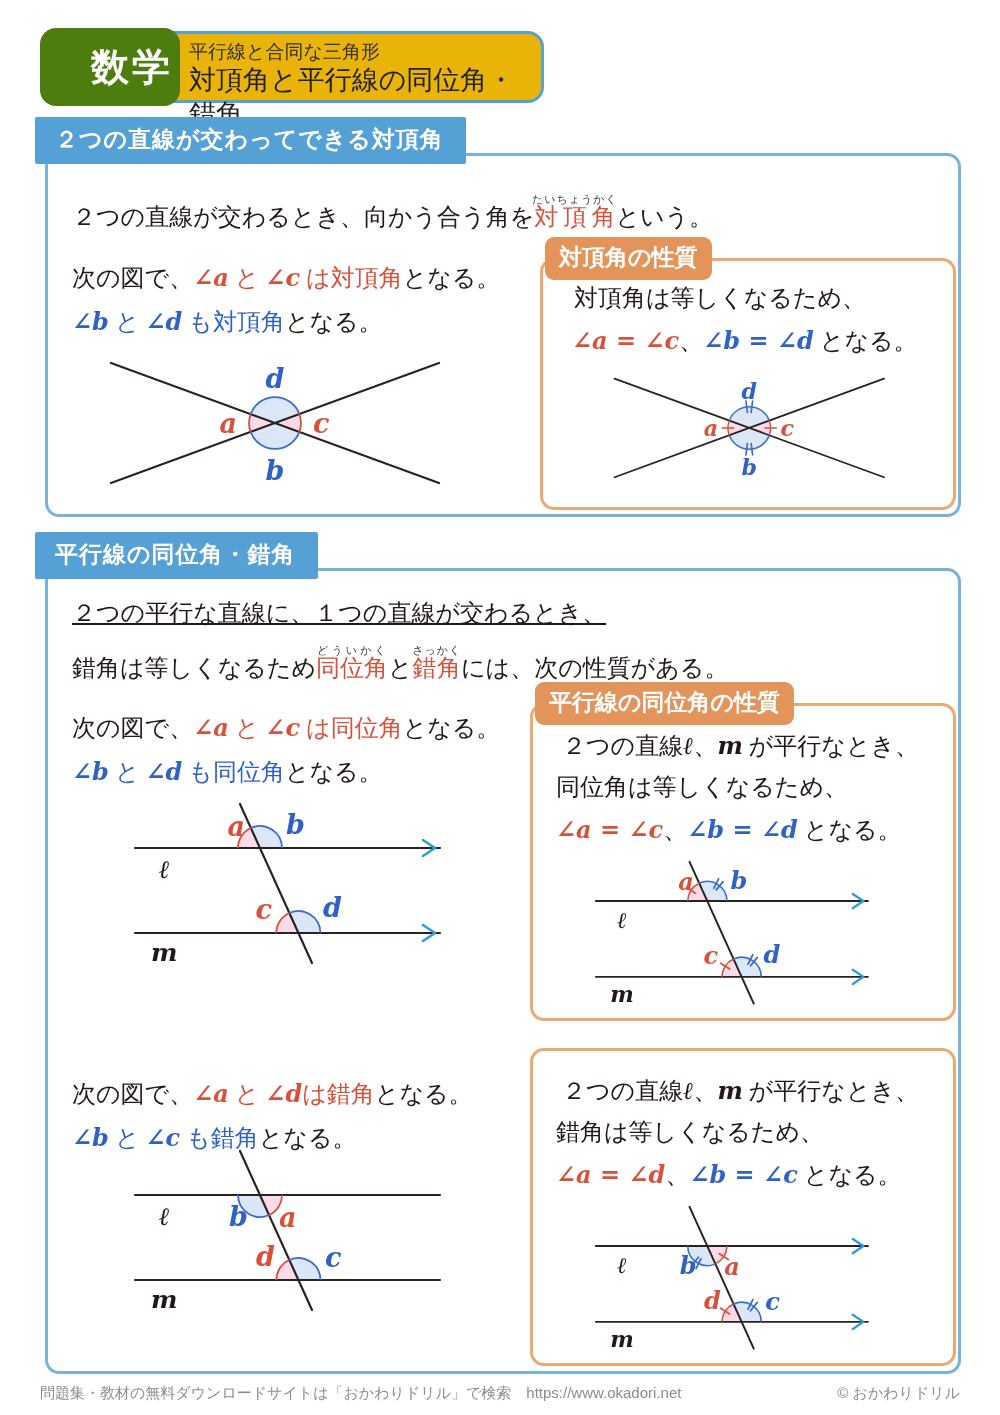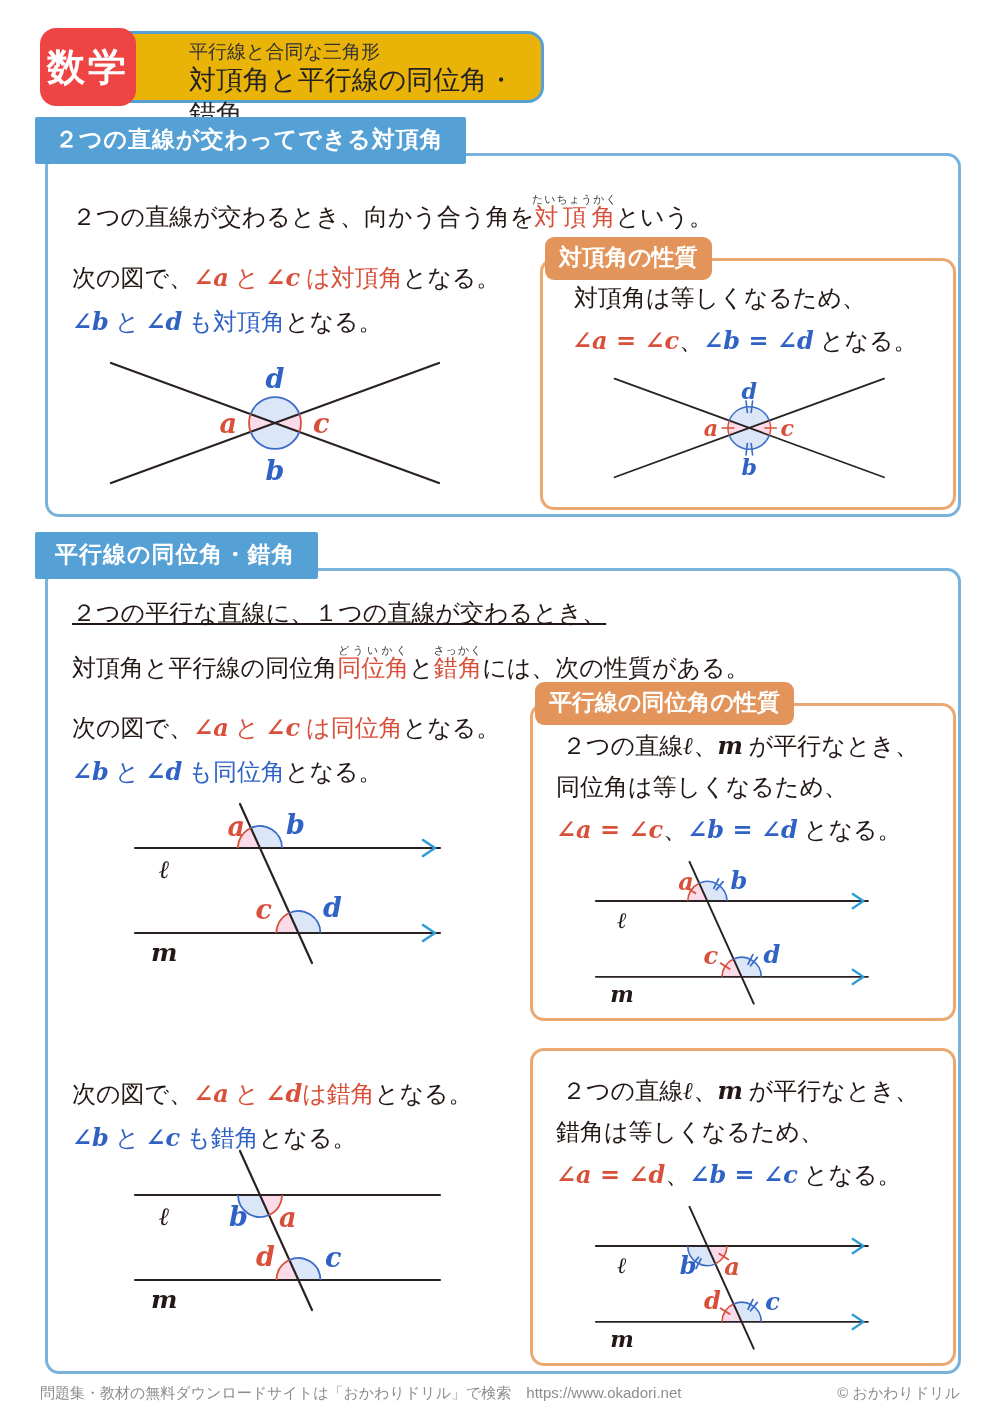--- a/index.html
+++ b/index.html
@@ -2,23 +2,23 @@
 <html><head>
 <meta charset="utf-8">
 <style>
   html,body{margin:0;padding:0;background:#ffffff;}
   .page{position:relative;width:1000px;height:1415px;background:#fff;overflow:hidden;
         font-family:"Liberation Serif","DejaVu Serif",serif;color:#231815;}
   .gothic{font-family:"Liberation Sans","DejaVu Sans",sans-serif;}
   .abs{position:absolute;}
 
   
-  .badge{position:absolute;left:40px;top:28px;width:96px;height:78px;background:#ef4444;
+  .badge{position:absolute;left:40px;top:28px;width:96px;height:78px;background:#4d7c0f;
          border-radius:16px;color:#fff;font-size:38px;font-weight:bold;letter-spacing:3px;
-         display:flex;align-items:center;justify-content:center;z-index:3;}
+         display:flex;align-items:center;justify-content:center;z-index:3;padding-left:44px;}
   .title-box{position:absolute;left:112px;top:31px;width:432px;height:72px;border:3px solid #55A0D5;
          border-radius:16px;background:#eab308;z-index:2;box-sizing:border-box;padding:7px 0 17px 74px;}
   .title-box .subtitle{font-size:19px;color:#333;line-height:1.2;}
   .title-box .title{font-size:27px;color:#222;line-height:1.25;}
 
   
   .sec-tab{position:absolute;background:#55A0D5;color:#fff;border-radius:2px;font-weight:bold;
            font-size:23px;padding:7px 22px 9px 20px;z-index:4;letter-spacing:1px;
            font-family:"Liberation Sans","DejaVu Sans",sans-serif;white-space:nowrap;}
   .sec-box{position:absolute;border:3px solid #79B2DB;border-radius:14px;background:#fff;z-index:1;}
@@ -130,21 +130,21 @@
     <text class="lbl fbl" x="200" y="142" text-anchor="middle">b</text>
   </svg>
 
   <div class="sec-tab" style="left:35px;top:532px;">平行線の同位角・錯角</div>
   <div class="sec-box" style="left:45px;top:568px;width:910px;height:800px;"></div>
 
   <div class="textline" style="left:72px;top:598px;text-decoration:underline;">
     <span class="c-k">２つの平行な直線に、１つの直線が交わるとき、</span>
   </div>
   <div class="textline" style="left:72px;top:630px;">
-    <span class="c-k">対頂角と平行線の同位角</span><ruby class="c-r"><span>同位角</span><rt>どういかく</rt></ruby><span class="c-k">と</span><ruby class="c-r"><span>錯角</span><rt>さっかく</rt></ruby><span class="c-k">には、次の性質がある。</span>
+    <span class="c-k">錯角は等しくなるため</span><ruby class="c-r"><span>同位角</span><rt>どういかく</rt></ruby><span class="c-k">と</span><ruby class="c-r"><span>錯角</span><rt>さっかく</rt></ruby><span class="c-k">には、次の性質がある。</span>
   </div>
 
   <div class="textline" style="left:72px;top:712px;"><span class="c-k">次の図で、</span><span class="c-r math">∠a</span><span class="c-r"> と </span><span class="c-r math">∠c</span><span class="c-r"> は同位角</span><span class="c-k">となる。</span></div>
   <div class="textline" style="left:72px;top:756px;"><span class="c-b math">∠b</span><span class="c-b"> と </span><span class="c-b math">∠d</span><span class="c-b"> も同位角</span><span class="c-k">となる。</span></div>
 
   <svg class="abs" style="left:95px;top:793px;" width="420" height="185" viewBox="0 0 420 185">
     <g>
       <path class="fp" d="M165,55 L143,55 A22,22 0 0 1 155.9,35 Z"></path>
       <path class="fb" d="M165,55 L155.9,35 A22,22 0 0 1 187,55 Z"></path>
       <path class="fp" d="M203.4,140 L181.4,140 A22,22 0 0 1 194.3,120 Z"></path>

